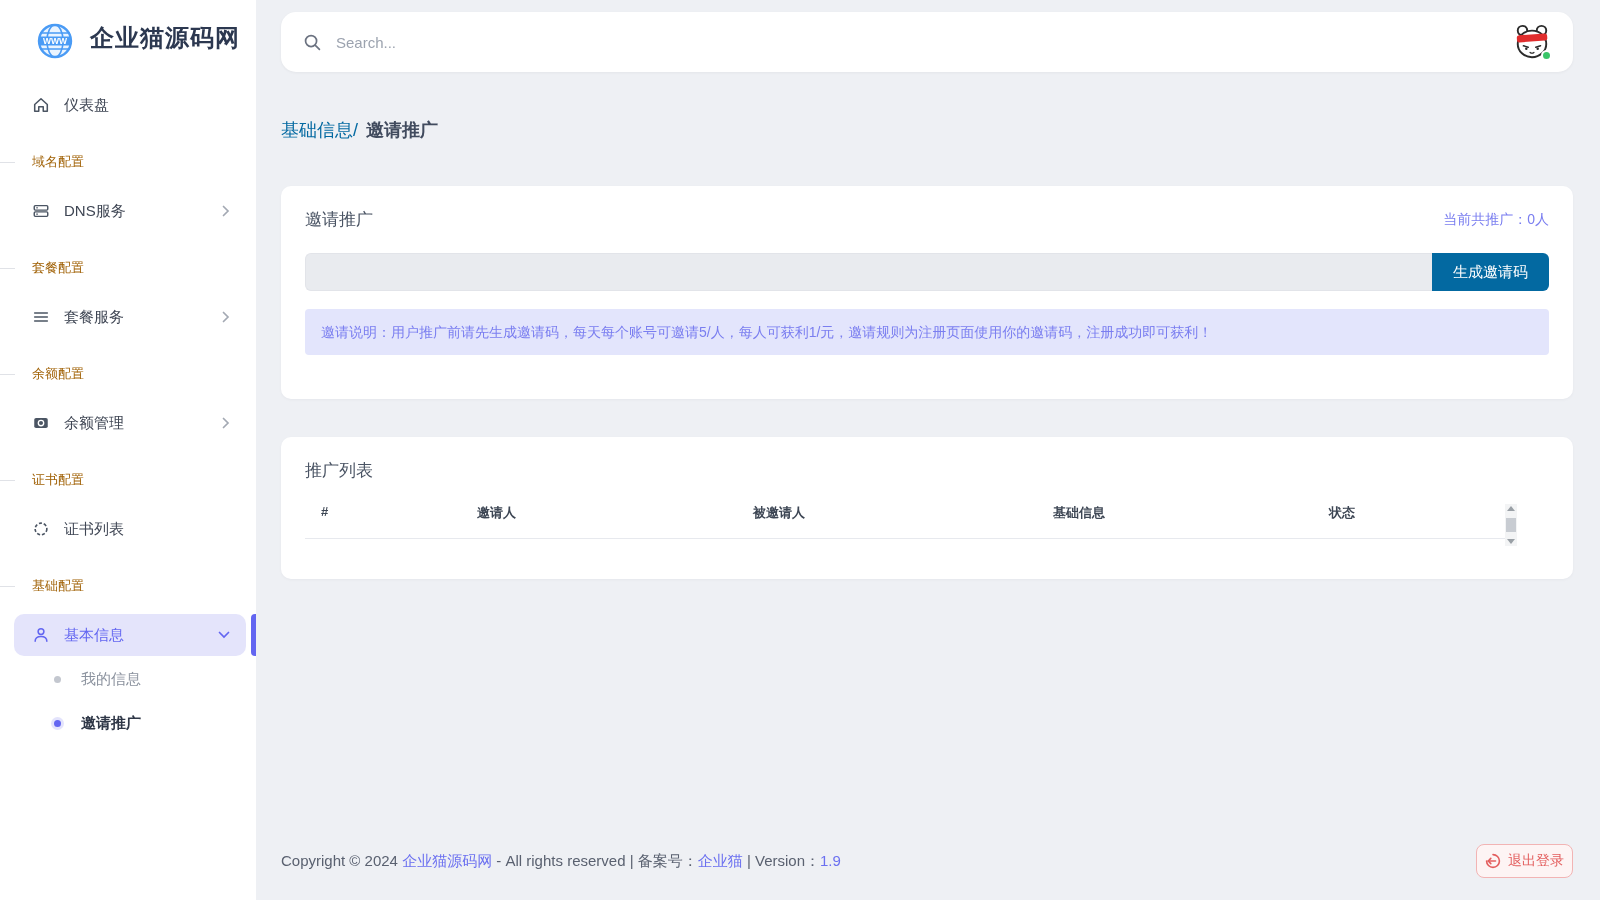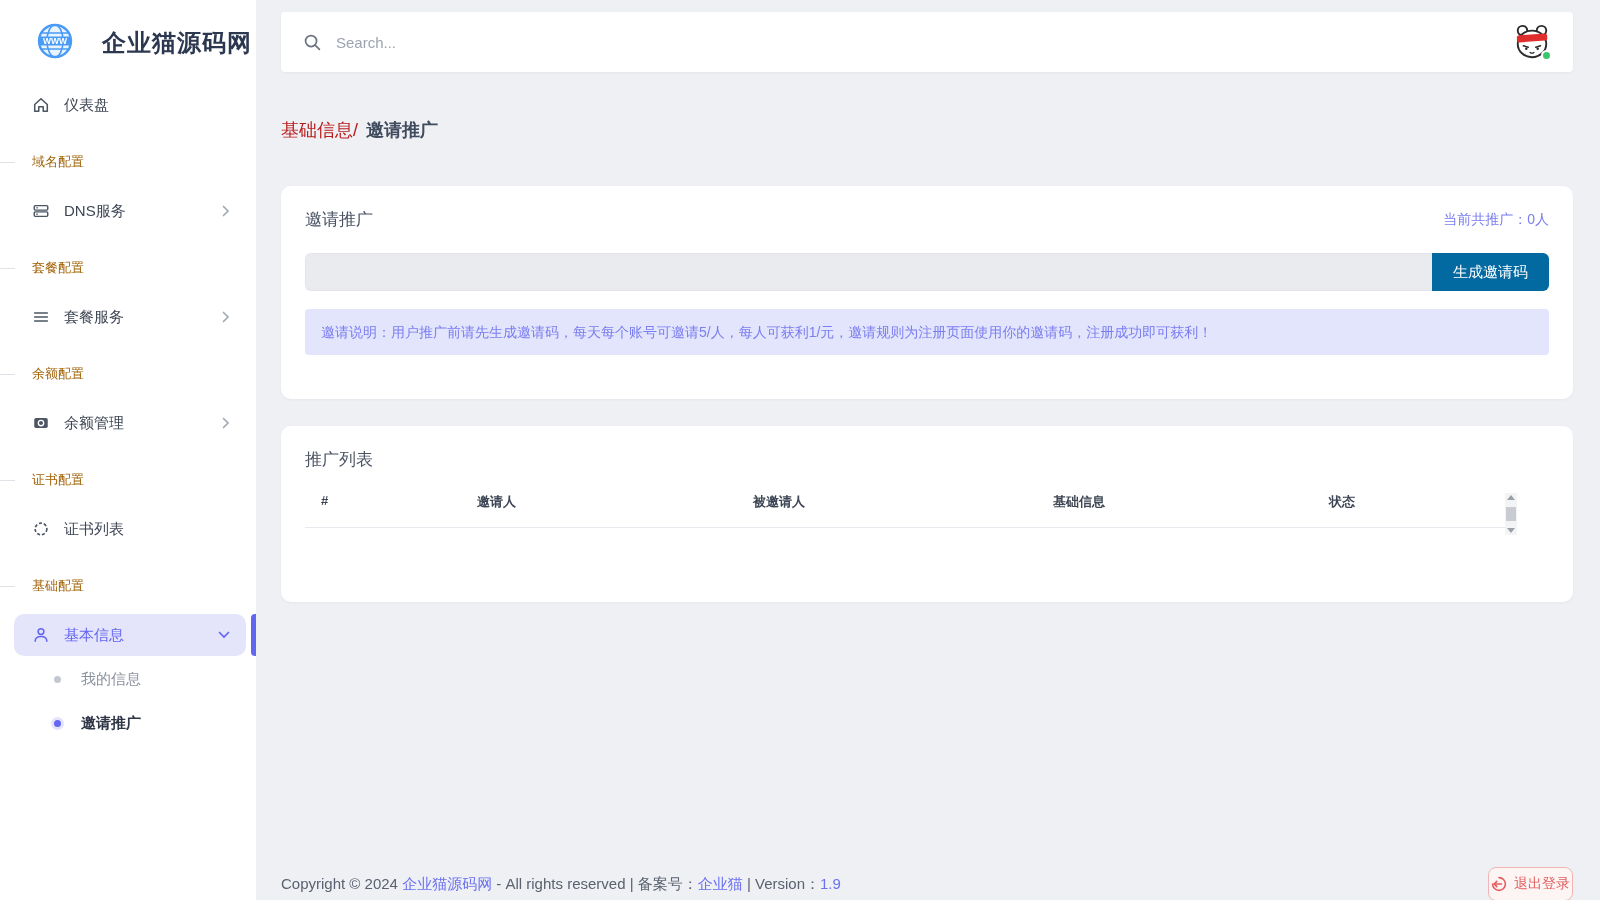--- a/index.html
+++ b/index.html
@@ -6,21 +6,21 @@
   html,body { width:1600px; height:900px; overflow:hidden; }
   body {
     font-family:"Liberation Sans","DejaVu Sans",sans-serif;
     background:#eef0f4; color:#3d4654; position:relative;
   }
   
   .sidebar {
     position:absolute; left:0; top:0; width:256px; height:900px;
     background:#ffffff; z-index:5;
   }
-  .logo-row { display:flex; align-items:center; gap:28px; padding:22px 0 0 36px; }
+  .logo-row { display:flex; align-items:flex-start; gap:16px; padding:22px 0 0 36px; }
   .logo-title { font-size:24px; font-weight:700; color:#2c3850; letter-spacing:1px; }
   .menu { padding-top:20px; }
   .menu-item {
     height:42px; margin:0 10px 0 14px; border-radius:10px;
     display:flex; align-items:center; padding:0 16px 0 18px;
     cursor:pointer; position:relative;
   }
   .menu-item .mi-icon { width:18px; height:18px; margin-right:14px; flex:none; display:flex; align-items:center; justify-content:center; }
   .menu-item .mi-label { font-size:15px; color:#3f4654; }
   .menu-item .mi-chevron { margin-left:auto; display:flex; }
@@ -39,36 +39,36 @@
     height:42px; display:flex; align-items:center; padding-left:54px;
     cursor:pointer; margin-top:2px;
   }
   .submenu-dot { width:7px; height:7px; border-radius:50%; background:#c3c7cf; margin-right:20px; flex:none; }
   .submenu-item.active .submenu-dot { background:#6366f1; box-shadow:0 0 0 3px rgba(99,102,241,.18); }
   .submenu-label { font-size:15px; color:#8b929e; }
   .submenu-item.active .submenu-label { color:#2f3747; font-weight:700; }
   
   .main { position:absolute; left:256px; top:0; width:1344px; height:900px; padding:0 27px 0 25px; }
   .topbar {
-    margin-top:12px; height:60px; background:#fff; border-radius:4px;
+    margin-top:12px; height:60px; background:#fff; border-radius:15px;
     box-shadow:0 1px 3px rgba(30,34,40,.05);
     display:flex; align-items:center; padding:16px 22px;
   }
   .search-input {
     border:none; outline:none; font-size:15px; color:#3d4654;
     margin-left:14px; width:420px; background:transparent;
   }
   .search-input::placeholder { color:#9ca3af; }
   .avatar-wrap { margin-left:auto; position:relative; width:38px; height:38px; cursor:pointer; }
   .online-dot {
     position:absolute; right:-1px; bottom:0px; width:11px; height:11px;
     border-radius:50%; background:#3ac569; border:2px solid #fff;
   }
   .breadcrumb { margin-top:46px; font-size:18px; display:flex; gap:8px; align-items:baseline; }
-  .crumb-parent { color:#b91c1c; }
+  .crumb-parent { color:#0369a1; }
   .crumb-current { color:#414b5e; font-weight:700; }
   .card {
     background:#fff; border-radius:10px; box-shadow:0 1px 3px rgba(30,34,40,.04);
   }
   .card1 { margin-top:44px; padding:22px 24px 44px 24px; }
   .card-head { display:flex; align-items:center; justify-content:space-between; }
   .card-title { font-size:17px; color:#4a5464; }
   .stat { font-size:14px; color:#7a7ef0; }
   .input-group { margin-top:22px; display:flex; height:38px; }
   .invite-input {
@@ -77,21 +77,21 @@
   }
   .gen-btn {
     background:#0369a1; color:#fff; border:none; font-size:15px;
     padding:0 21px; border-radius:0 6px 6px 0; cursor:pointer;
     font-family:inherit;
   }
   .alert {
     margin-top:18px; background:#e3e5fc; color:#7a7ef0; font-size:14px;
     padding:13px 16px; border-radius:4px; line-height:20px;
   }
-  .card2 { margin-top:27px; padding:22px 24px 0 24px; height:176px; }
+  .card2 { margin-top:38px; padding:22px 24px 0 24px; height:142px; }
   .table-wrap { margin-top:22px; margin-right:32px; position:relative; }
   .thead {
     display:grid; grid-template-columns:13% 23% 25% 23% 16%;
     width:calc(100% - 12px);
     border-bottom:1px solid #e7e9ee; padding-bottom:16px;
   }
   .th { font-size:13px; font-weight:700; color:#3d4654; padding-left:16px; }
   .tbody-empty { height:56px; }
   
   .mini-scrollbar {
@@ -102,21 +102,21 @@
   .sb-up { width:0; height:0; border-left:4px solid transparent; border-right:4px solid transparent; border-bottom:5px solid #9aa0a6; cursor:pointer; }
   .sb-down { width:0; height:0; border-left:4px solid transparent; border-right:4px solid transparent; border-top:5px solid #9aa0a6; cursor:pointer; }
   .sb-thumb { width:10px; height:14px; background:#c8ccd2; cursor:grab; }
   
   .footer-row { margin-top:265px; display:flex; align-items:center; justify-content:space-between; }
   .footer-text { font-size:15px; color:#5a6170; }
   .footer-text a { color:#6b70f0; text-decoration:none; cursor:pointer; }
   .logout-btn {
     display:flex; align-items:center; gap:7px;
     border:1px solid #f2b4b4; background:#fdf4f4; color:#e35d5d;
-    font-size:14px; padding:7px 2px; border-radius:8px; cursor:pointer;
+    font-size:14px; padding:7px 8px; border-radius:8px; cursor:pointer;
     font-family:inherit;
   }
 </style>
 </head>
 <body>
 
 <aside class="sidebar">
   <div class="logo-row">
     <span>
       <svg width="38" height="38" viewBox="0 0 38 38">

